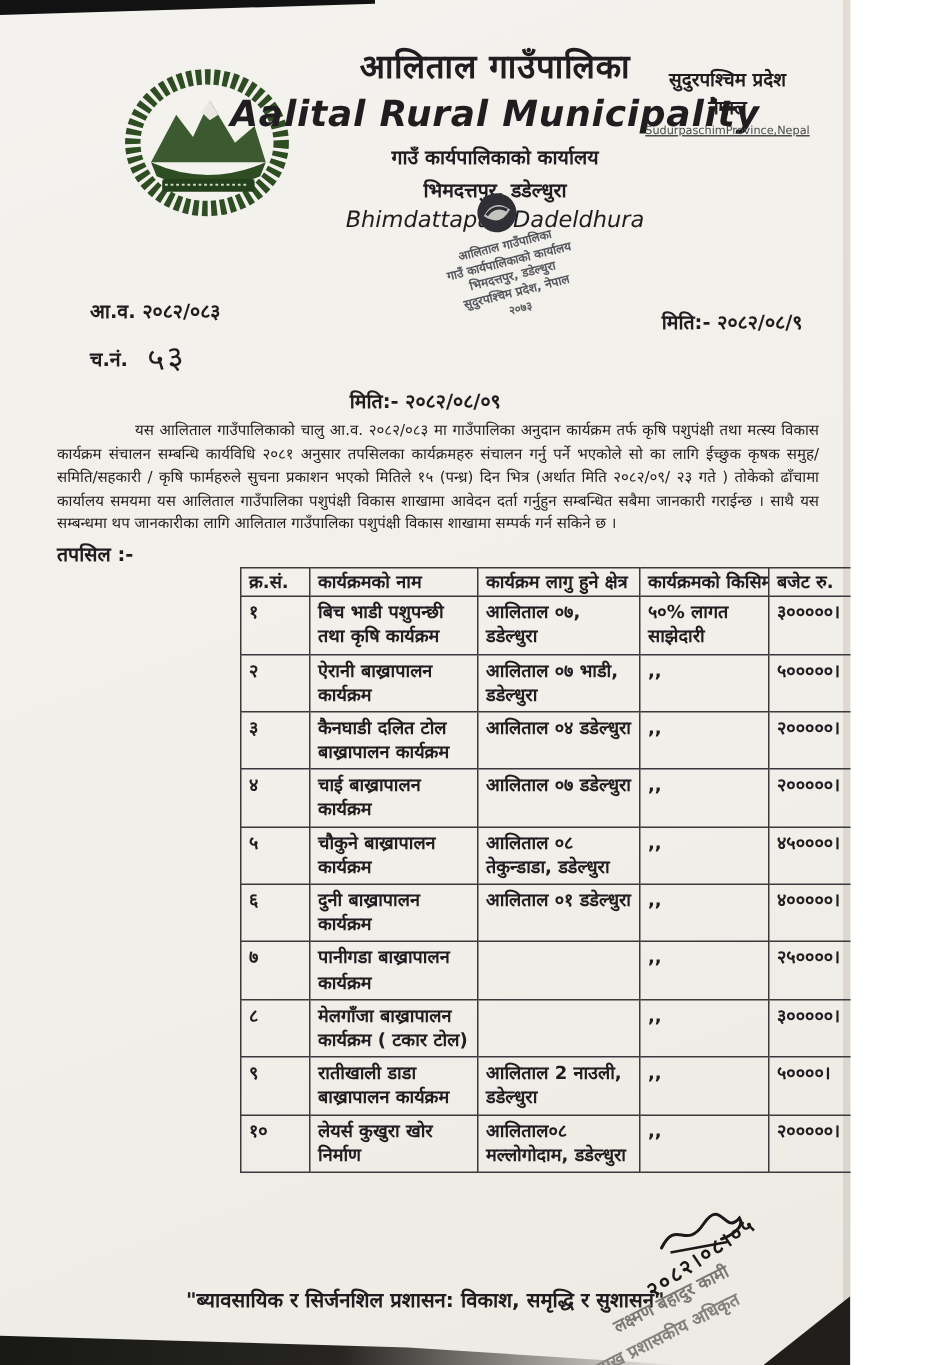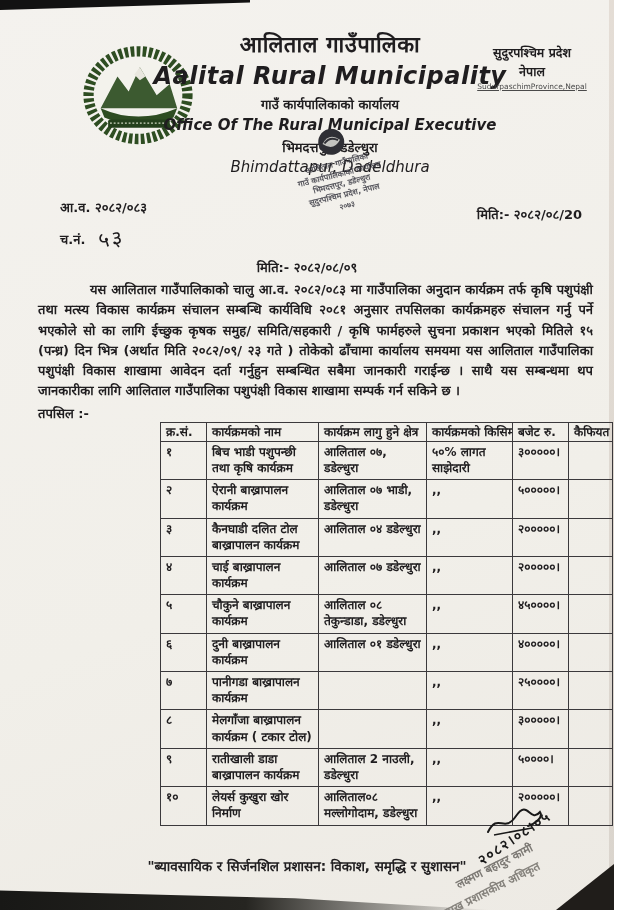--- a/index.html
+++ b/index.html
@@ -1,17 +1,17 @@
 <!DOCTYPE html>
 <html><head>
 <meta charset="utf-8">
 <style>
   html,body{margin:0;padding:0;}
   .page{
-    position:relative; width:614px; height:910px; overflow:hidden;
+    position:relative; width:567px; height:910px; overflow:hidden;
     background:linear-gradient(160deg,#f4f2ee 0%,#f1efe9 60%,#edeae4 100%);
     font-family:"DejaVu Sans", sans-serif; color:#1f1d1f;
   }
   
   .wedge-top{position:absolute;top:0;left:0;width:250px;height:10px;background:#121212;
     clip-path:polygon(0 0,100% 0,100% 25%,0 100%);}
   .edge-right{position:absolute;right:0;top:0;bottom:0;width:5px;
     background:linear-gradient(180deg,#dcd2c9,#cfc8c0);opacity:.65;}
   .scan-band{position:absolute;left:0;right:0;bottom:0;height:26px;
     background:linear-gradient(90deg,#181816 0%,#262521 40%,rgba(60,58,52,0) 80%);
@@ -39,21 +39,21 @@
   
   .fy{position:absolute;left:60px;top:198px;font-size:13px;font-weight:bold;}
   .chn{position:absolute;left:60px;top:222px;font-size:13px;font-weight:bold;}
   .chn .hand{display:inline-block;font-size:21px;font-weight:normal;
     transform:rotate(-7deg) translateY(2px);margin-left:8px;letter-spacing:2px;}
   .date-right{position:absolute;right:32px;top:205px;font-size:13px;font-weight:bold;}
   
   .title{position:absolute;left:0;right:0;top:233px;text-align:center;font-size:15.5px;font-weight:bold;}
   .title-date{position:absolute;left:0;right:0;top:258px;text-align:center;font-size:13px;font-weight:bold;}
   .content{position:absolute;left:38px;right:21px;top:280px;}
-  .body-para{font-size:13px;font-weight:700;line-height:1.56;text-align:justify;text-indent:52px;}
+  .body-para{font-size:10px;font-weight:400;line-height:1.56;text-align:justify;text-indent:52px;}
   .tapasil{font-size:13px;font-weight:bold;margin-top:2px;}
   
   table.prog{border-collapse:collapse;margin-left:122px;width:452px;table-layout:fixed;}
   table.prog th, table.prog td{border:1.4px solid #3b393c;vertical-align:top;
     font-size:12px;font-weight:bold;padding:2px 4px 3px 5px;line-height:1.35;
     overflow:hidden;}
   table.prog th{text-align:left;padding-top:1px;padding-bottom:1px;font-size:12px;white-space:nowrap;}
   td.num{text-align:left;}
   .slogan{position:absolute;left:0;right:0;top:857px;text-align:center;font-size:13.5px;font-weight:bold;}
   
@@ -85,21 +85,20 @@
       <path d="M20 66 Q60 84 102 66 L98 76 Q60 92 24 76 Z" fill="#2e4d22"></path>
       <rect x="28" y="78" width="66" height="9" rx="2" fill="#24401c"></rect>
       <path d="M30 82 h60" stroke="#cfd8c2" stroke-width="1.5" stroke-dasharray="2 2"></path>
     </svg>
   </div>
 
   <div class="head-center">
     <div class="muni-np">आलिताल गाउँपालिका</div>
     <div class="muni-en">Aalital Rural Municipality</div>
     <div class="office-np">गाउँ कार्यपालिकाको कार्यालय</div>
-    <div class="office-en">Office Of The Rural Municipal Executive</div>
     <div class="place-np">भिमदत्तपुर, डडेल्धुरा</div>
     <div class="place-en">Bhimdattapur, Dadeldhura</div>
   </div>
 
   <div class="head-right">
     <div class="prov-np">सुदुरपश्चिम प्रदेश</div>
     <div class="country-np">नेपाल</div>
     <div class="prov-en">SudurpaschimProvince,Nepal</div>
   </div>
 
@@ -114,21 +113,21 @@
     <div>भिमदत्तपुर, डडेल्धुरा</div>
     <div>सुदुरपश्चिम प्रदेश, नेपाल</div>
     <div class="yr">२०७३</div>
   </div>
 
   <div class="fy">आ.व. २०८२/०८३</div>
   <div class="chn">
     <span>च.नं.</span>
     <span class="hand">५३</span>
   </div>
-  <div class="date-right">मिति:- २०८२/०८/20</div>
+  <div class="date-right">मिति:- २०८२/०८/९</div>
 
   <div class="title-date">मिति:- २०८२/०८/०९</div>
 
   <div class="content">
     <div class="body-para">यस आलिताल गाउँपालिकाको चालु आ.व. २०८२/०८३ मा गाउँपालिका अनुदान कार्यक्रम तर्फ कृषि पशुपंक्षी तथा मत्स्य विकास कार्यक्रम संचालन सम्बन्धि कार्यविधि २०८१ अनुसार तपसिलका कार्यक्रमहरु संचालन गर्नु पर्ने भएकोले सो का लागि ईच्छुक कृषक समुह/ समिति/सहकारी / कृषि फार्महरुले सुचना प्रकाशन भएको मितिले १५ (पन्ध्र) दिन भित्र (अर्थात मिति २०८२/०९/ २३ गते ) तोकेको ढाँचामा कार्यालय समयमा यस आलिताल गाउँपालिका पशुपंक्षी विकास शाखामा आवेदन दर्ता गर्नुहुन सम्बन्धित सबैमा जानकारी गराईन्छ । साथै यस सम्बन्धमा थप जानकारीका लागि आलिताल गाउँपालिका पशुपंक्षी विकास शाखामा सम्पर्क गर्न सकिने छ ।</div>
     <div class="tapasil">तपसिल :-</div>
 
     <table class="prog">
       <colgroup>
         <col style="width:46px">

